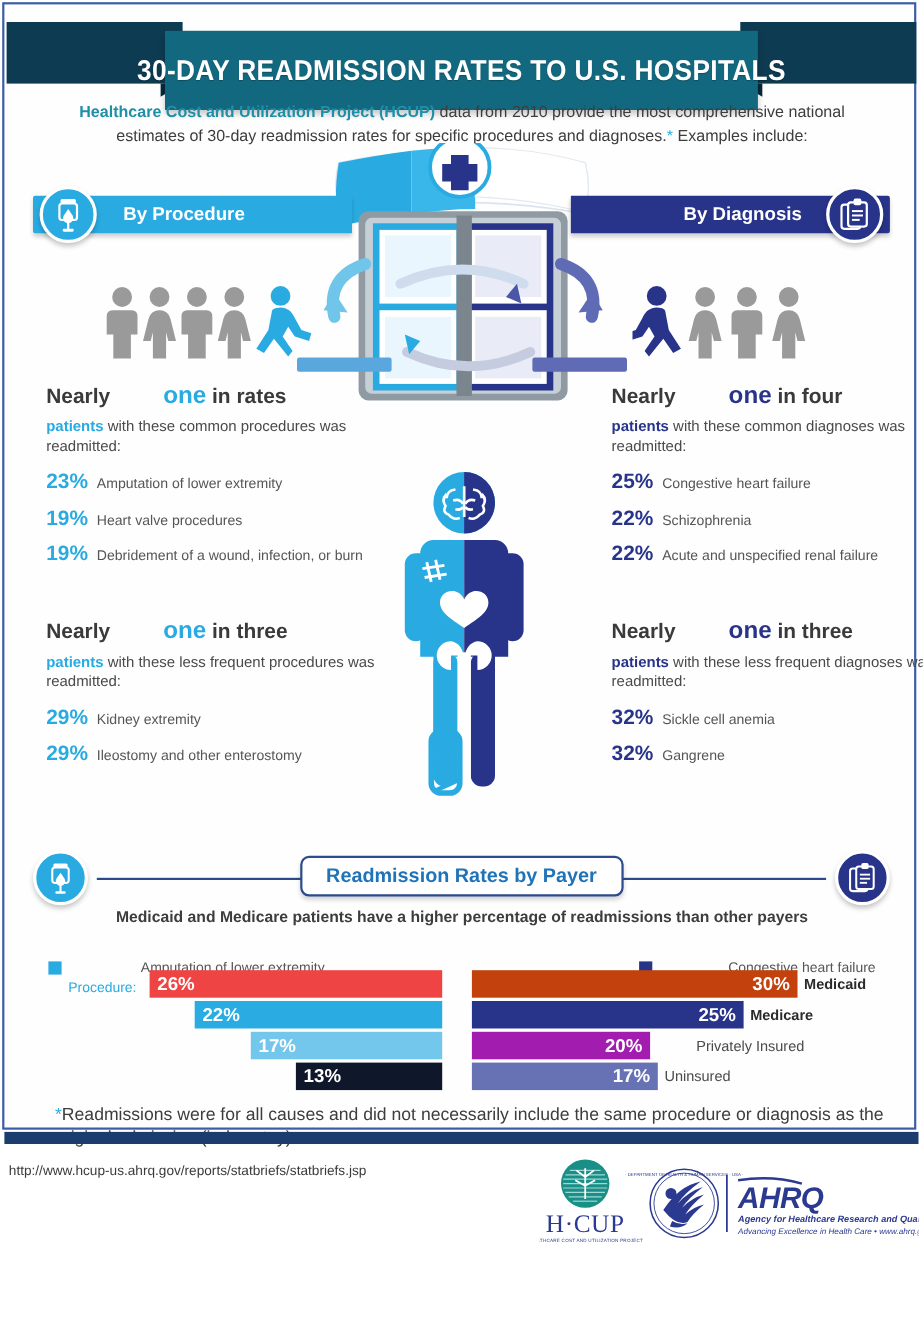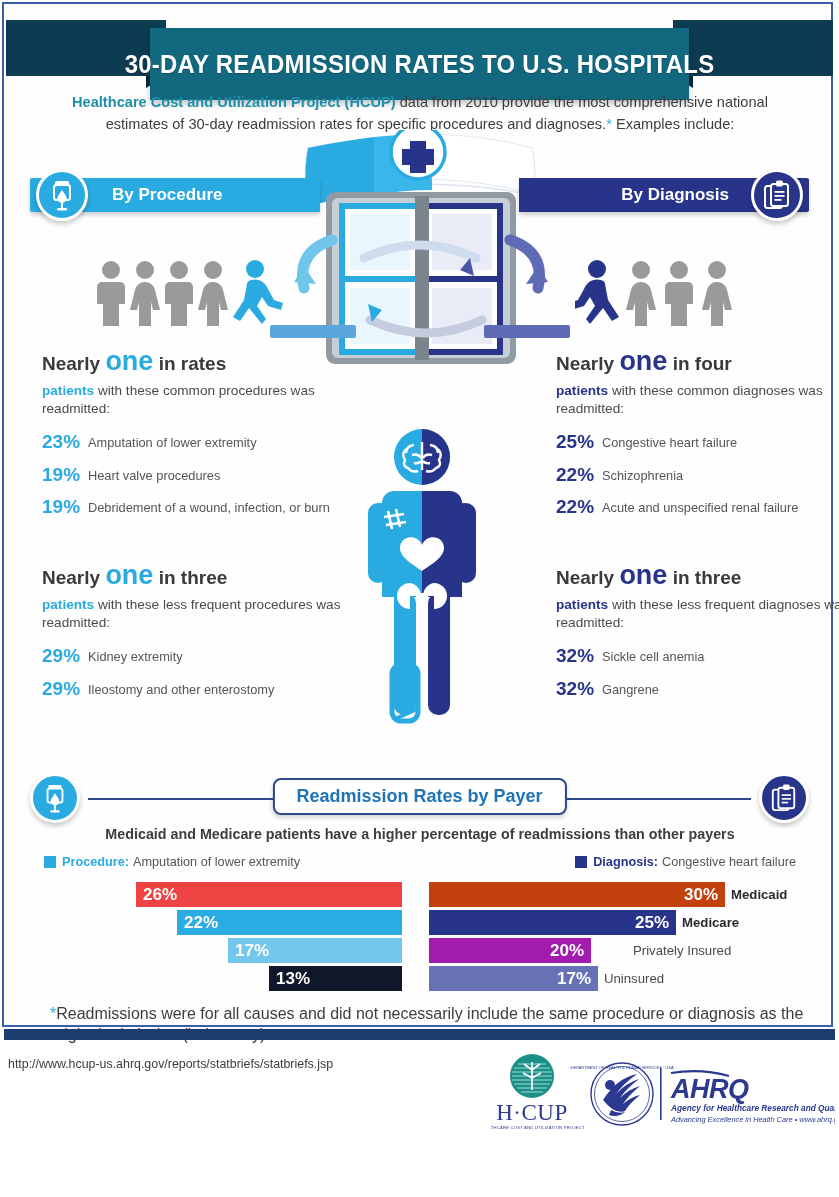--- a/index.html
+++ b/index.html
@@ -92,21 +92,21 @@
   .stat{position:absolute;width:300px;}
   #stat-l1{left:42px;top:348px;}
   #stat-l2{left:42px;top:562px;}
   #stat-r1{left:556px;top:348px;}
   #stat-r2{left:556px;top:562px;}
 
   .stat .head{
     font-size:19px;font-weight:bold;color:#3a3a3a;margin-bottom:7px;
     white-space:nowrap;
   }
-  .stat .head .big{font-size:27px;line-height:1;}
+  .stat .head .big{font-size:22px;line-height:1;margin-left:43px;}
   .stat.blue .head .big{color:#29abe2;}
   .stat.navy .head .big{color:#28348a;}
   .stat .sub{font-size:13.6px;line-height:1.35;color:#4a4a4a;margin-bottom:12px;}
   .stat.blue .sub b{color:#29abe2;}
   .stat.navy .sub b{color:#28348a;}
 
   .row{display:flex;align-items:flex-start;margin-bottom:11px;}
   .row .pct{
     font-size:19px;font-weight:bold;min-width:46px;line-height:1.15;
   }
@@ -139,21 +139,21 @@
   .payer-sub{
     position:absolute;left:40px;top:826px;width:760px;text-align:center;
     font-size:14.3px;font-weight:bold;color:#3d3d3d;
   }
 
   .legend{position:absolute;left:44px;top:855px;width:752px;height:20px;}
   .legend .item{position:absolute;display:flex;align-items:center;font-size:12.7px;color:#555;}
   .legend .sw{width:12px;height:12px;margin-right:6px;display:inline-block;}
   .legend .item.l{left:0;}
   .legend .item.r{right:0;}
-  .legend .k{font-weight:bold;margin-right:4px;}
+  .legend .k{font-weight:normal;margin-right:4px;margin-top:36px;}
   .legend .item.l .k{color:#29abe2;}
   .legend .item.r .k{color:#28348a;}
 
   
   .chart{position:absolute;left:20px;top:882px;width:800px;height:112px;}
   .brow{position:relative;height:25px;margin-bottom:3px;}
   .bleft-label{
     position:absolute;right:418px;top:0;height:25px;line-height:25px;
     font-size:13.2px;text-align:right;white-space:nowrap;color:#4a4a4a;
   }

